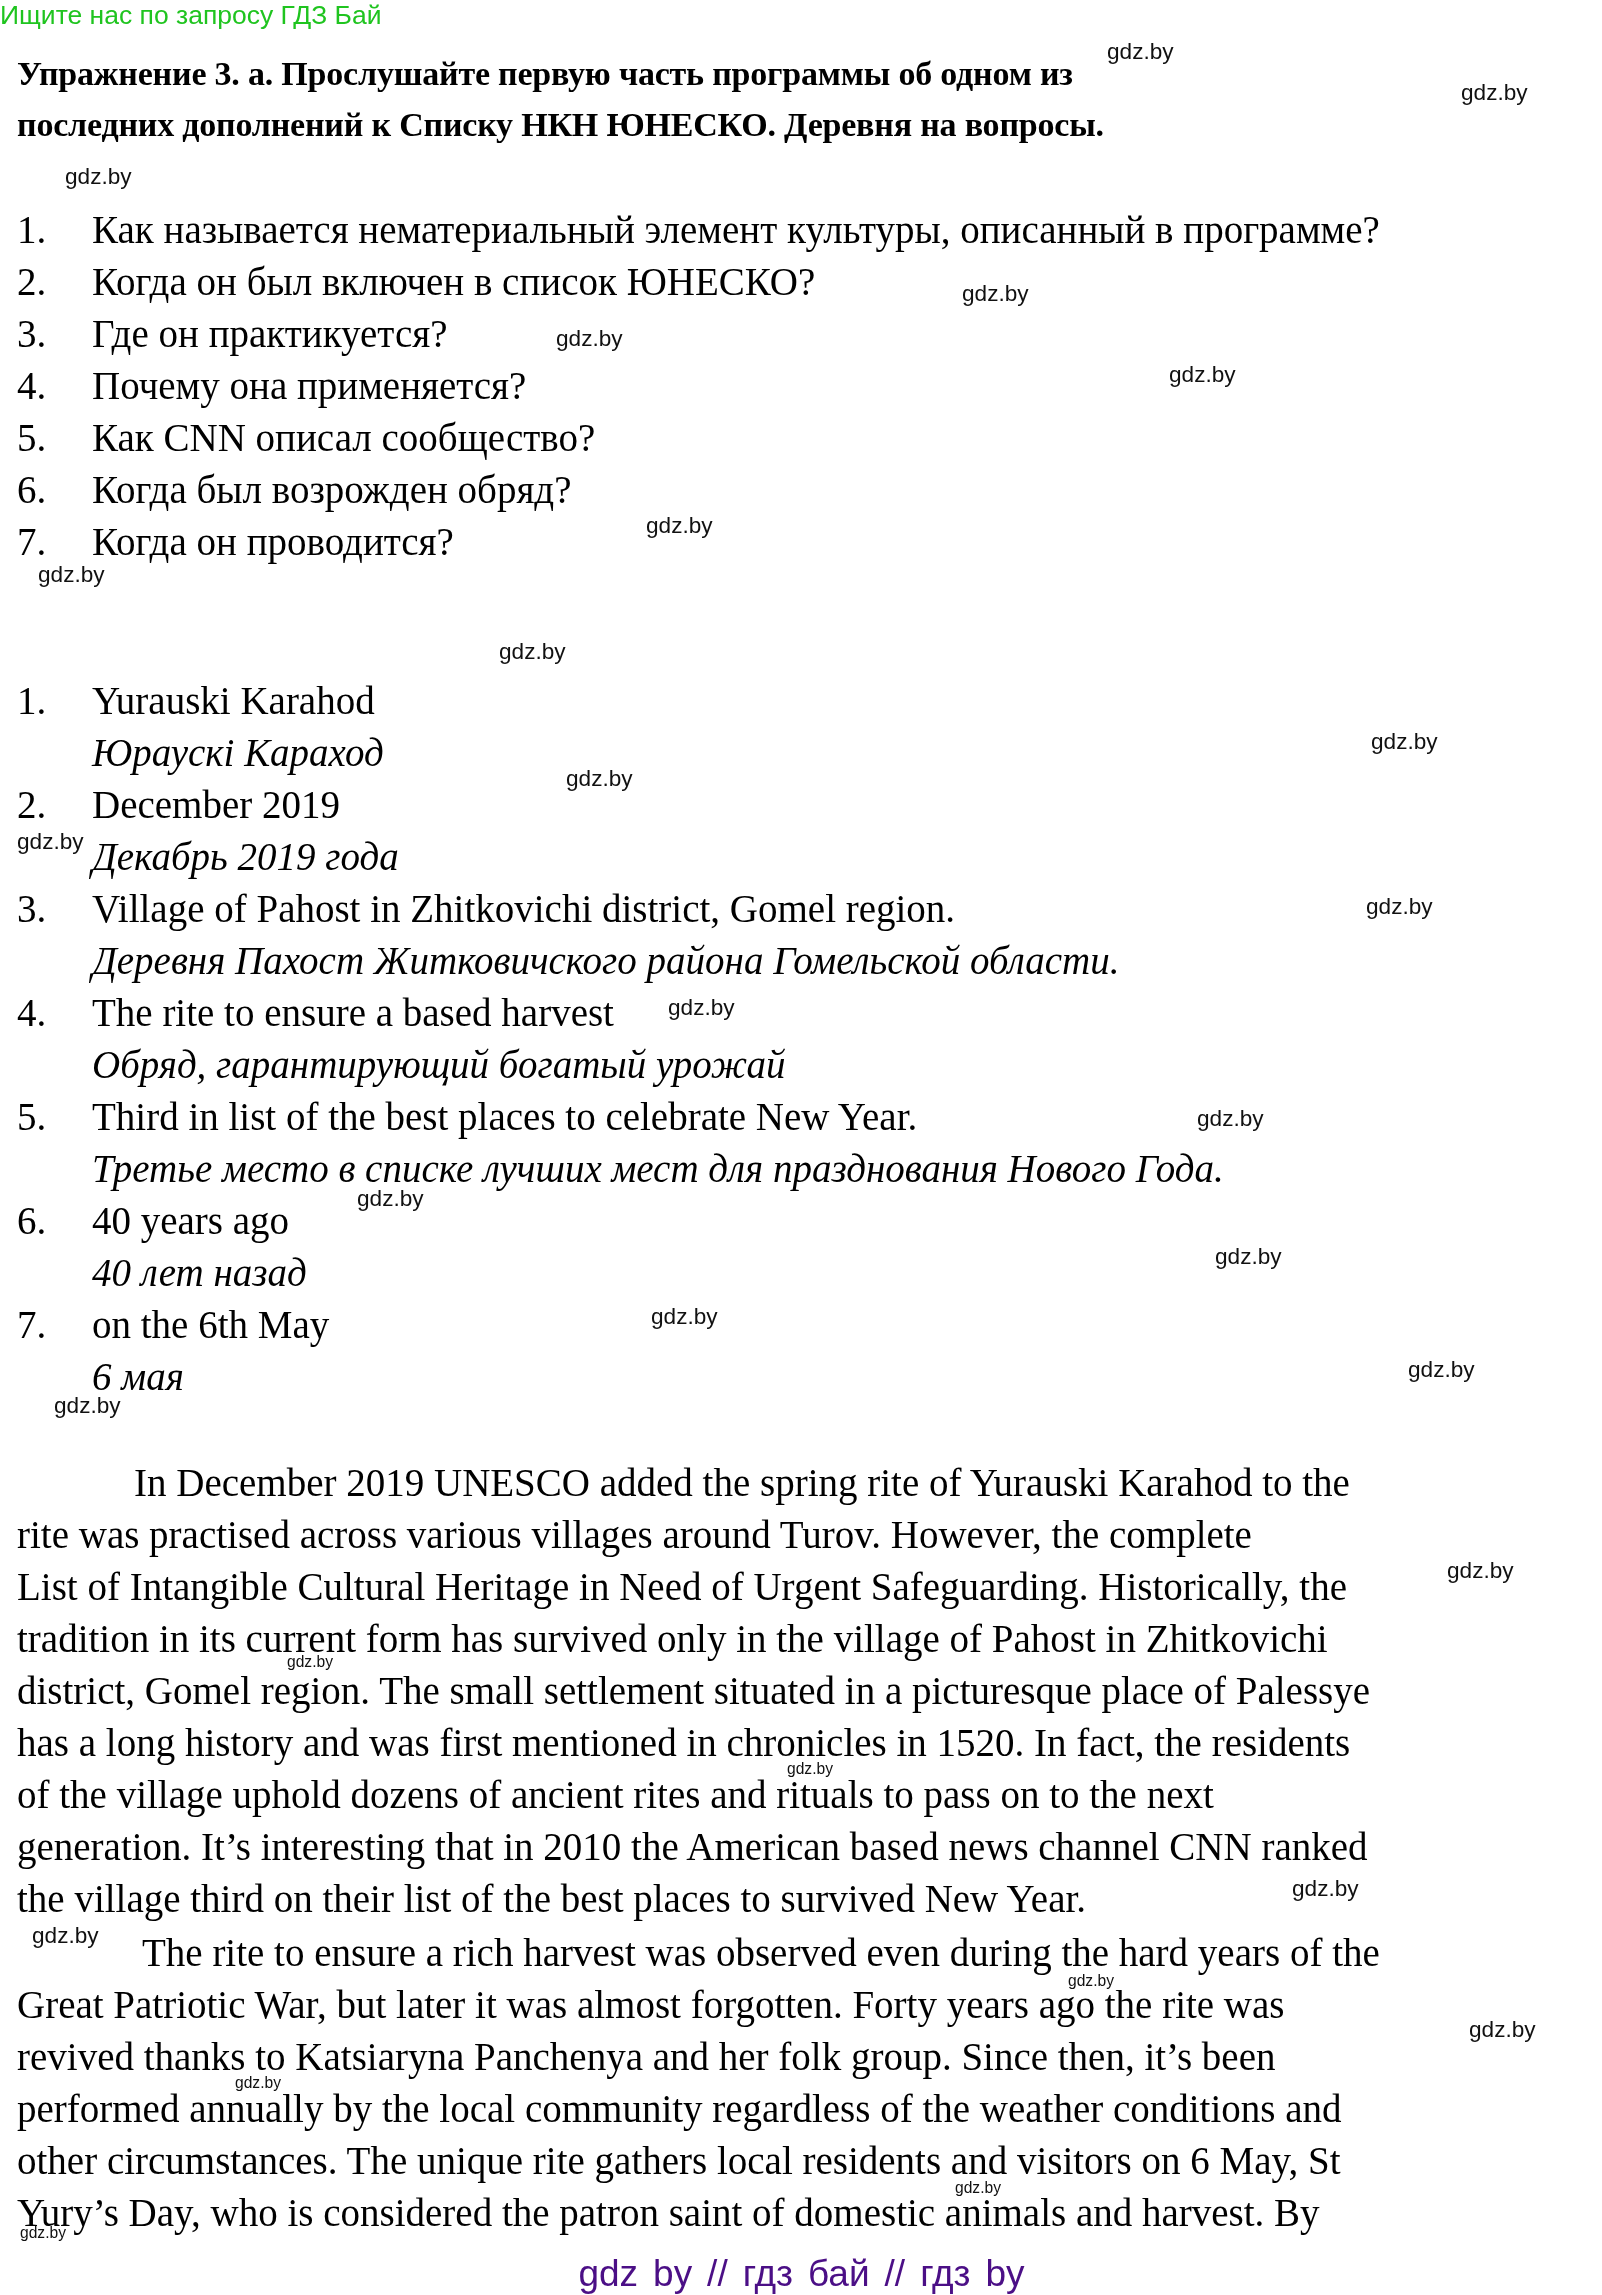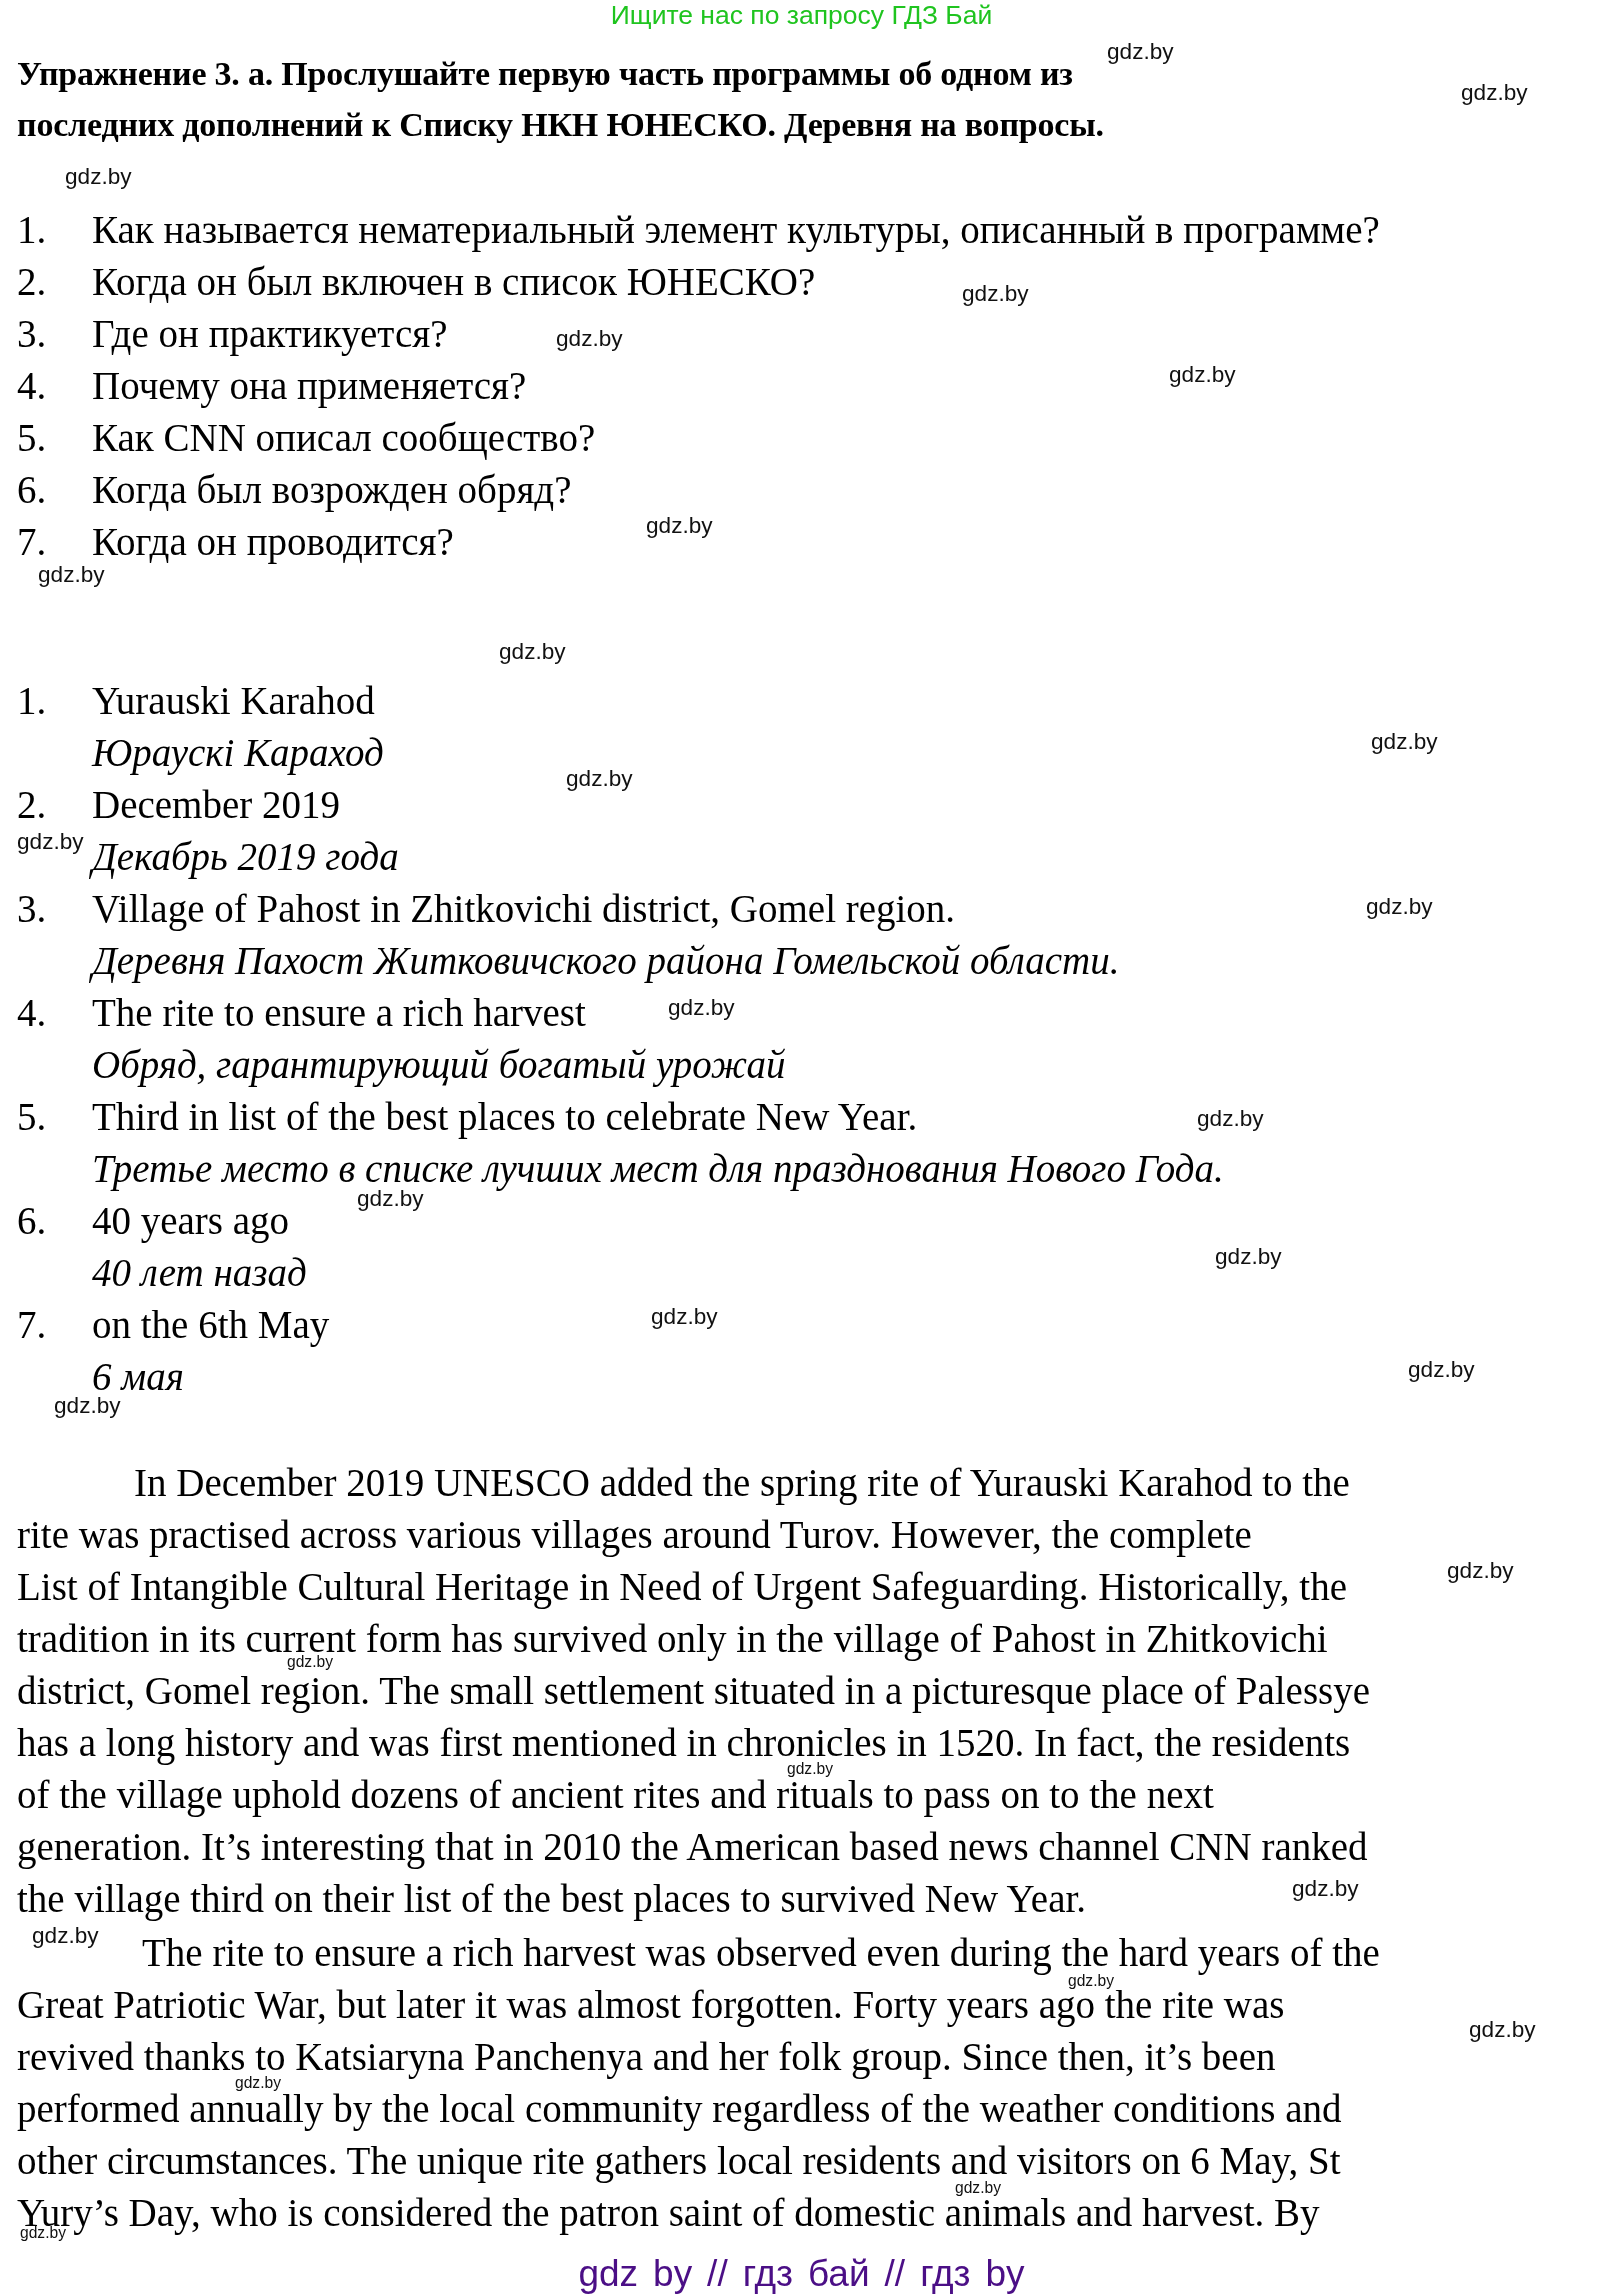--- a/index.html
+++ b/index.html
@@ -1,19 +1,19 @@
 <!DOCTYPE html>
 <html style="font-size:12.5px"><head>
 <meta charset="utf-8">
 <style>
   html, body { margin: 0; padding: 0; background: #ffffff; }
   body { width: 1603px; height: 2295px; position: relative; overflow: hidden; color: #000; }
   .banner {
     position: absolute; top: 0; left: 0; width: 1603px; height: 31px;
-    text-align: center; font-family: "Liberation Sans", sans-serif;
+    font-family: "Liberation Sans", sans-serif;
     font-size: 26.5px; line-height: 30px; color: #1fc41f;
   }
   .heading {
     position: absolute; left: 17px; top: 48px; width: 1416px;
     font-family: "Liberation Serif", serif; font-weight: bold;
     font-size: 34px; line-height: 51px; letter-spacing: -0.2px;
   }
   .qlist, .alist {
     position: absolute; left: 17px; margin: 0; padding: 0; list-style: none;
     font-family: "Liberation Serif", serif; font-size: 39px; line-height: 52px;
@@ -100,21 +100,21 @@
   <li>
     <div class="row">
         <span class="num">3.</span>
         <span>Village of Pahost in Zhitkovichi district, Gomel region.</span>
       </div>
     <div class="ru">Деревня Пахост Житковичского района Гомельской области.</div>
   </li>
   <li>
     <div class="row">
         <span class="num">4.</span>
-        <span>The rite to ensure a rich harvest</span>
+        <span>The rite to ensure a based harvest</span>
       </div>
     <div class="ru">Обряд, гарантирующий богатый урожай</div>
   </li>
   <li>
     <div class="row">
         <span class="num">5.</span>
         <span>Third in list of the best places to celebrate New Year.</span>
       </div>
     <div class="ru">Третье место в списке лучших мест для празднования Нового Года.</div>
   </li>

